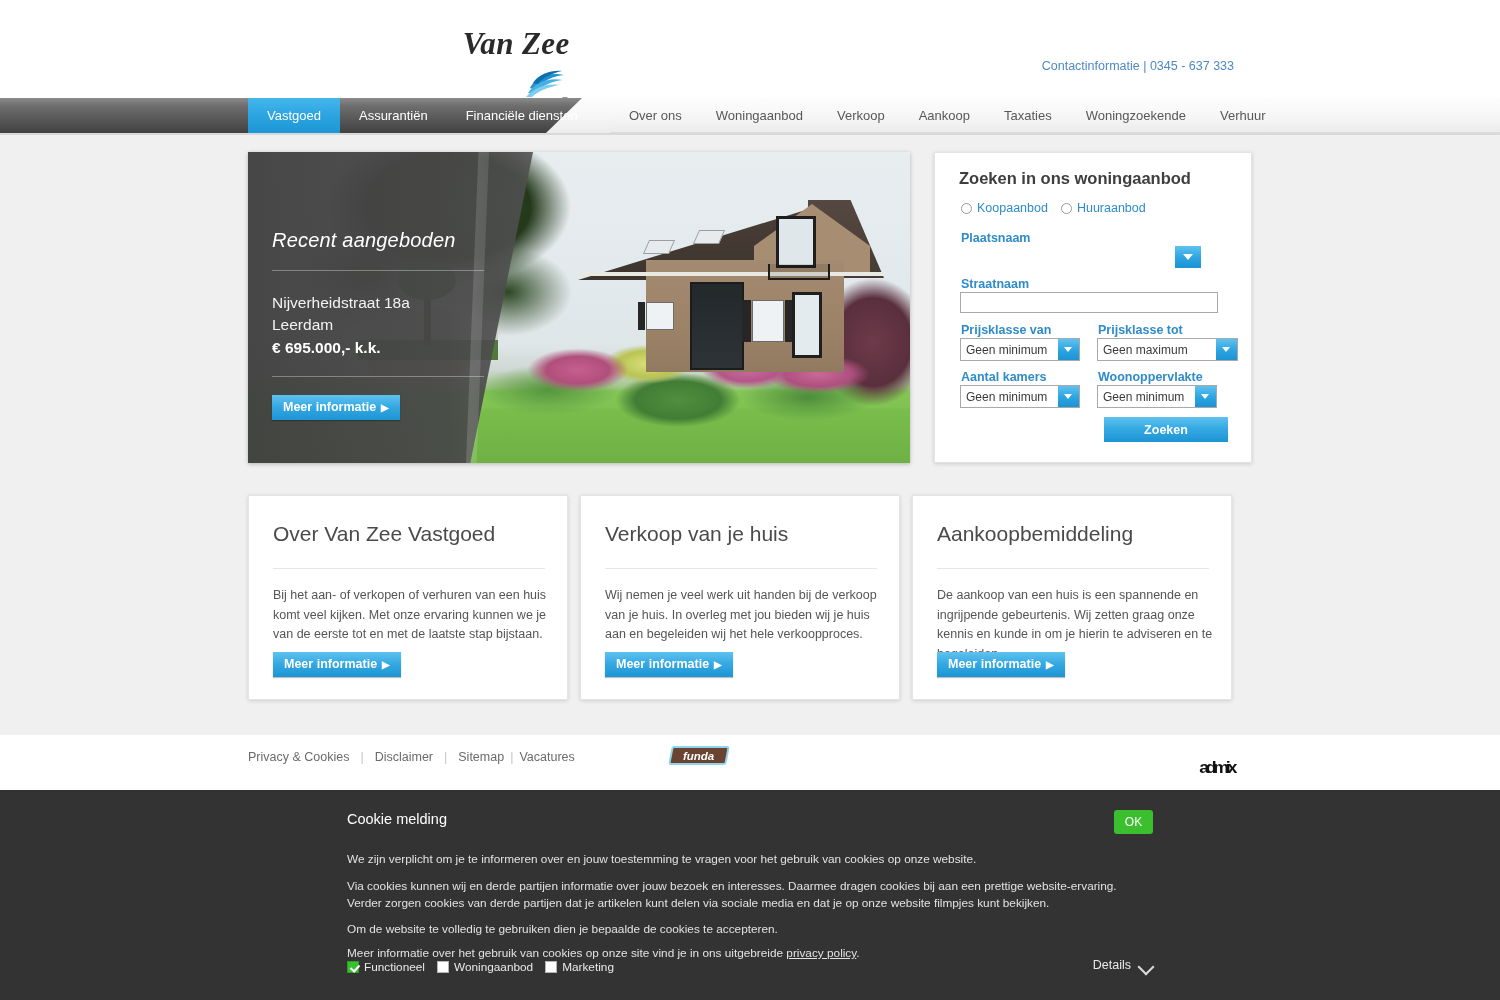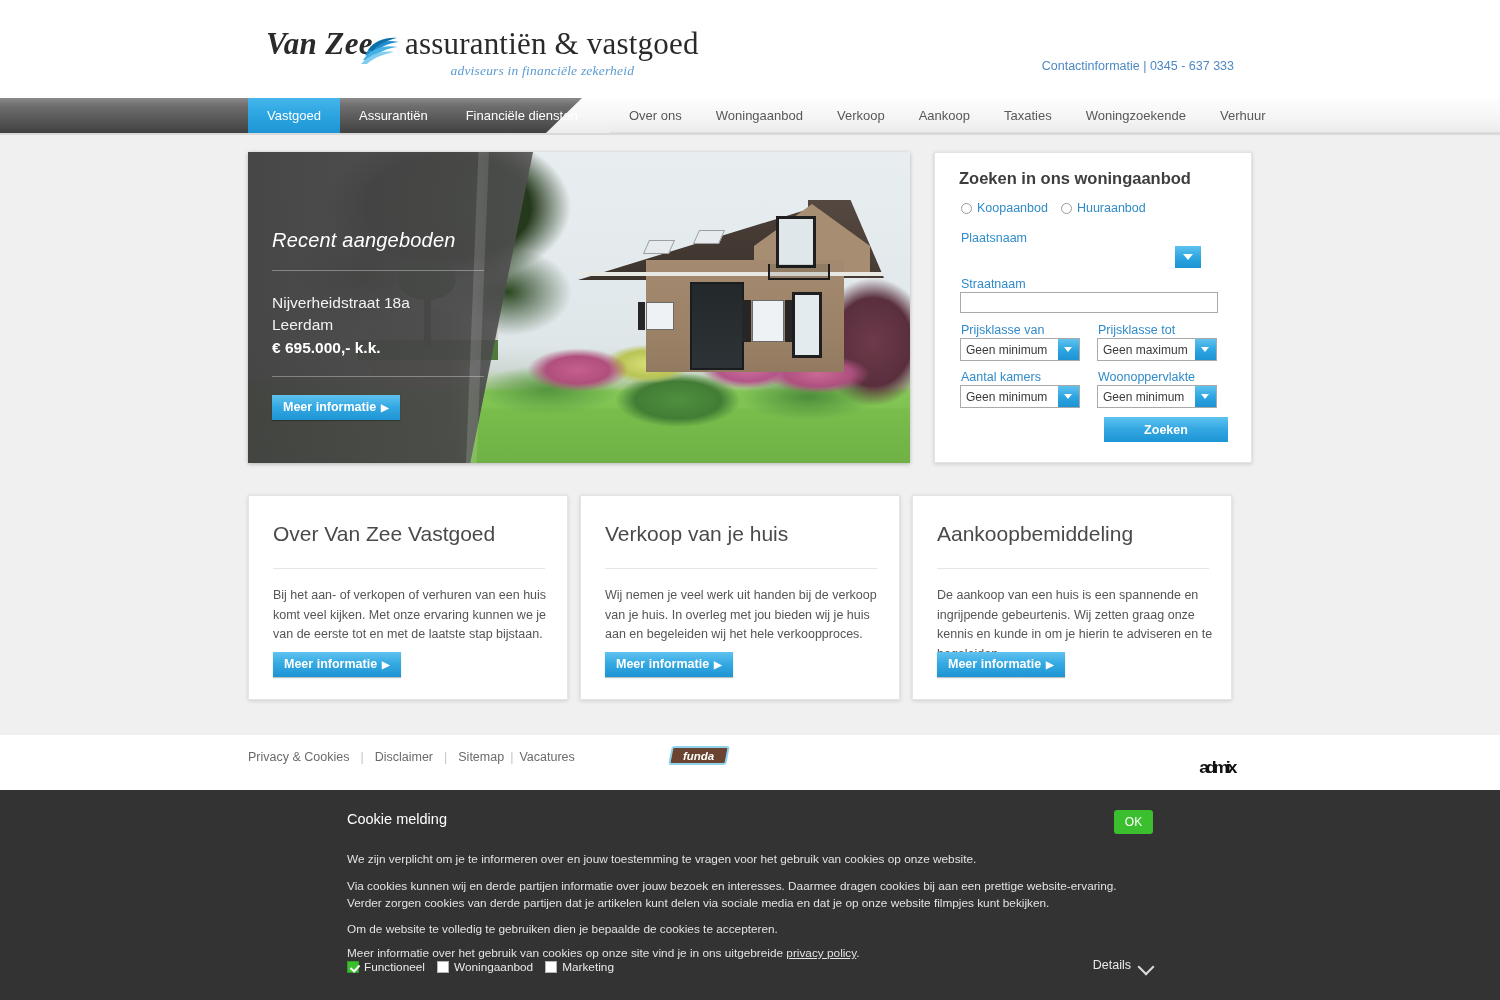--- a/index.html
+++ b/index.html
@@ -12,21 +12,21 @@
 
   
   .header {
     position: absolute; left: 0; top: 0; width: 1500px; height: 98px;
     background: #ffffff;
   }
   .logo-wrap {
     position: absolute; left: 266px; top: 26px;
     display: flex; flex-direction: column;
   }
-  .logo-line1 { display: flex; align-items: center; white-space: nowrap; }
+  .logo-line1 { display: flex; align-items: flex-end; white-space: nowrap; flex-direction: column; }
   .logo-vanzee {
     font-family: "Liberation Serif", serif;
     font-style: italic; font-weight: bold;
     font-size: 31px; color: #2a2a2a; letter-spacing: .4px;
   }
   .logo-swoosh {
     position: relative; width: 42px; height: 30px;
     margin-left: -12px; margin-right: 2px; top: 6px;
   }
   .logo-rest {
@@ -247,21 +247,21 @@
     display: flex; align-items: center; gap: 13px;
   }
   .radio-item { display: flex; align-items: center; gap: 5px; cursor: pointer; }
   .radio-dot {
     width: 11px; height: 11px; border-radius: 50%;
     border: 1px solid #9a9a9a; background: #fff; display: inline-block;
   }
   .radio-label { font-size: 12.5px; color: #2f8bc9; }
 
   .sp-label {
-    position: absolute; font-size: 12.5px; color: #2f8bc9; font-weight: normal; text-align: center;
+    position: absolute; font-size: 12.5px; color: #2f8bc9; font-weight: bold; text-align: center;
   }
   .sp-combo-btn {
     position: absolute;
     width: 26px; height: 22px;
     background: linear-gradient(to bottom, #5fc2ef 0%, #2ba4e0 55%, #1d93d4 100%);
     cursor: pointer;
   }
   .sp-combo-btn::after {
     content: ""; position: absolute; left: 8px; top: 8px;
     border-left: 5px solid transparent; border-right: 5px solid transparent;
@@ -518,21 +518,21 @@
     <div class="sp-label" style="left:26px; top:124px;">Straatnaam</div>
     <input class="sp-text-input" style="left: 25px; top: 139px; width: 258px;" type="text" value="">
 
     <div class="sp-label" style="left:26px; top:170px;">Prijsklasse van</div>
     <div class="sp-select" style="left:25px; top:185px; width:120px;">
       <span class="val">Geen minimum</span>
       <span class="arr"></span>
     </div>
 
     <div class="sp-label" style="left:163px; top:170px;">Prijsklasse tot</div>
-    <div class="sp-select" style="left:162px; top:185px; width:120px;align-items:center;">
+    <div class="sp-select" style="left:162px; top:185px; width:141px;align-items:center;">
       <span class="val">Geen maximum</span>
       <span class="arr"></span>
     </div>
 
     <div class="sp-label" style="left:26px; top:217px;">Aantal kamers</div>
     <div class="sp-select" style="left:25px; top:232px; width:120px;">
       <span class="val">Geen minimum</span>
       <span class="arr"></span>
     </div>
 

